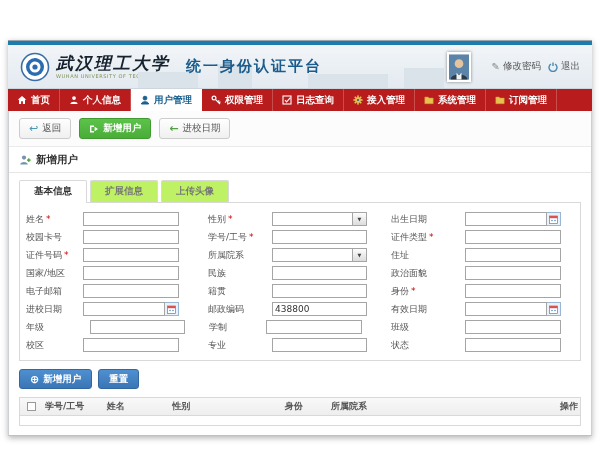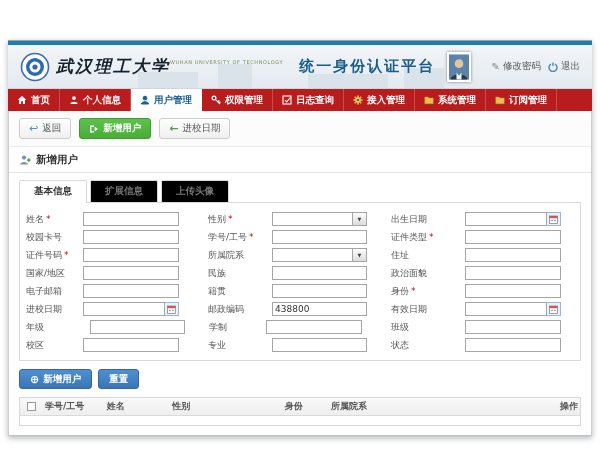--- a/index.html
+++ b/index.html
@@ -11,21 +11,21 @@
 
   
   .hdr { height:44px; background:linear-gradient(#f2f5f8,#e3eaf0); position:relative; overflow:hidden;
          display:flex; align-items:center; padding:0 12px; border-bottom:1px solid #cdd6dd; }
   .sky { position:absolute; bottom:0; background:#dbe3ea; }
   .sky.s1 { left:130px; width:60px; height:16px; }
   .sky.s2 { left:210px; width:34px; height:24px; }
   .sky.s3 { left:300px; width:80px; height:14px; }
   .sky.s4 { left:396px; width:40px; height:20px; }
   .logo { width:30px; height:30px; flex:0 0 auto; }
-  .names { margin-left:6px; display:flex; line-height:1; }
+  .names { margin-left:6px; display:flex; flex-direction:column; line-height:1; }
   .cn { font-family:"DejaVu Serif","Liberation Serif",serif; font-style:italic; font-weight:bold;
         font-size:17px; color:#16222e; letter-spacing:2px; }
   .en { font-size:5px; color:#7d9153; letter-spacing:.6px; margin-top:2px; }
   .platform { font-size:15px; font-weight:bold; color:#1a5c8c; margin-left:16px; letter-spacing:2px; position:relative; }
   .hdr-right { margin-left:auto; display:flex; align-items:center; gap:7px; font-size:9.5px; color:#555; position:relative; }
   .avatar { width:24px; height:30px; border:2px solid #fff; box-shadow:0 0 3px rgba(0,0,0,.45); margin-right:14px; }
   .hlink { display:flex; align-items:center; gap:3px; cursor:pointer; color:#555; }
   .pencil { color:#8a8a8a; font-size:10px; }
 
   
@@ -46,21 +46,21 @@
   .back-a { color:#4a9ab5; }
   .imp-a { color:#53a143; font-weight:bold; }
   .btn.green { background:linear-gradient(#5cc24a,#49ad38); border-color:#3f9a30; color:#fff; font-weight:bold; }
 
   
   .sect { padding:6px 10px 5px; display:flex; align-items:center; gap:5px; font-size:10.5px; font-weight:bold;
           color:#333; border-bottom:1px solid #e6e6e6; }
 
   
   .tabs { display:flex; gap:3px; padding:7px 10px 0; position:relative; }
-  .tab { padding:4px 14px 5px; font-size:9.5px; font-weight:bold; color:#777; background:#000000;
+  .tab { padding:4px 14px 5px; font-size:9.5px; font-weight:bold; color:#777; background:#bef264;
          border:1px solid #d9d9d9; border-bottom:none; border-radius:2px 2px 0 0; margin-bottom:-1px; cursor:pointer; }
   .tab.active { background:#fff; color:#333; z-index:3; position:relative; }
 
   
   .panel { margin:0 10px; border:1px solid #d9d9d9; background:#fff; padding:7px 4px 6px 6px; position:relative; z-index:1; }
   .frow { display:flex; align-items:center; height:18px; }
   .cell { display:flex; align-items:center; }
   .cell .lbl { font-size:9px; color:#555; white-space:nowrap; }
   .req { color:#cc0000; margin-left:2px; font-size:9px; }
   .c1 .lbl { width:57px; } .c2 .lbl { width:64px; } .c3 .lbl { width:74px; }

